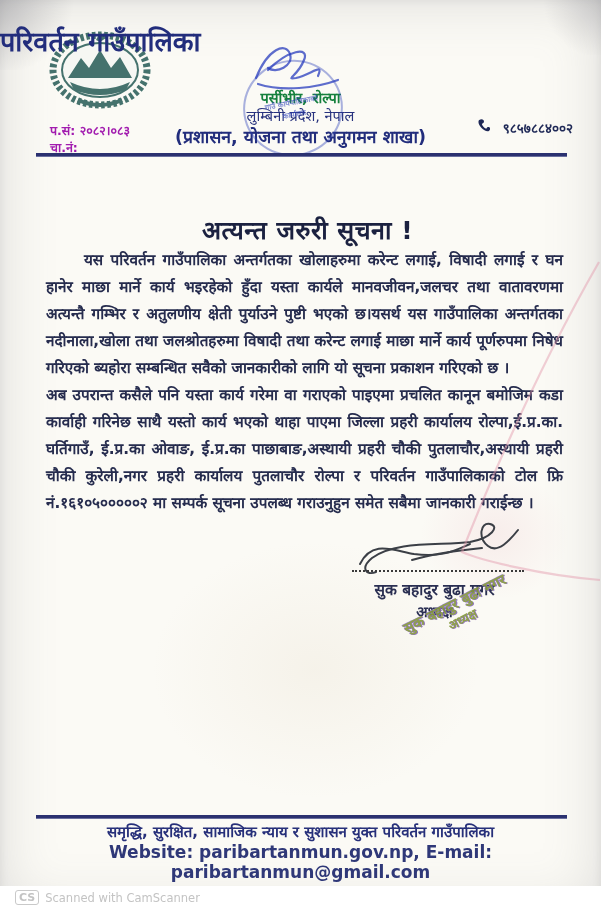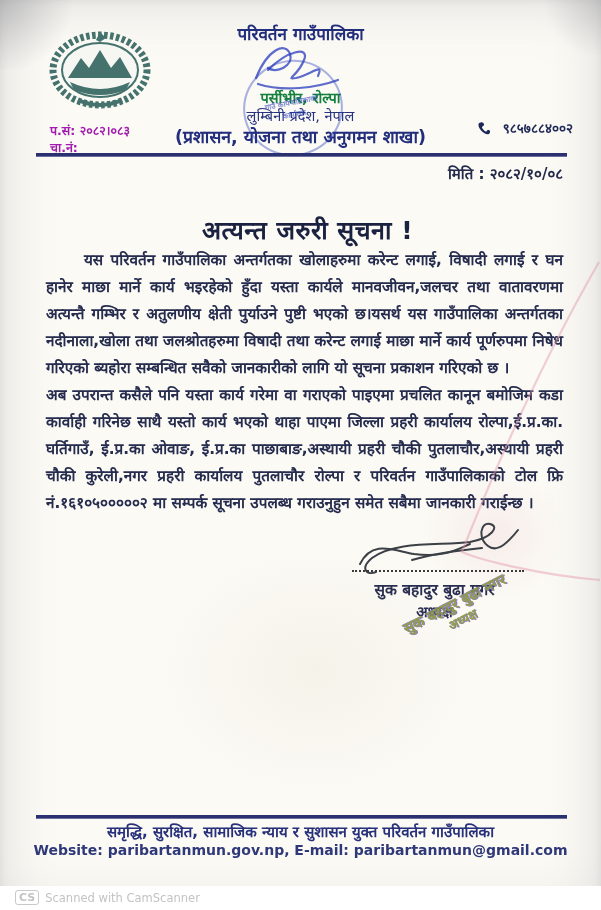--- a/index.html
+++ b/index.html
@@ -14,32 +14,32 @@
   .corner-tl{position:absolute;left:0;top:0;width:90px;height:70px;pointer-events:none;
     background:radial-gradient(circle at 0 0, rgba(120,120,128,.38), rgba(120,120,128,0) 65%);}
   .corner-tr{position:absolute;right:0;top:0;width:70px;height:55px;pointer-events:none;
     background:radial-gradient(circle at 100% 0, rgba(120,120,128,.28), rgba(120,120,128,0) 65%);}
   .stain1{position:absolute;left:150px;top:540px;width:330px;height:260px;pointer-events:none;
     background:radial-gradient(ellipse at center, rgba(205,185,150,.12), rgba(205,185,150,0) 70%);}
   .stain2{position:absolute;left:420px;top:470px;width:150px;height:130px;pointer-events:none;
     background:radial-gradient(ellipse at center, rgba(228,168,180,.16), rgba(228,168,180,0) 70%);}
 
   
-  .hdr-muni{position:absolute;left:0;top:22px;width:100%;text-align:center;
-    font-size:17px;font-weight:bold;color:#222d7c;}
+  .hdr-muni{position:absolute;left:0;top:22px;width:100%;text-align:left;
+    font-size:27px;font-weight:bold;color:#222d7c;}
   .hdr-office{position:absolute;left:60px;top:46px;width:100%;text-align:center;
     font-size:31px;font-weight:bold;color:#222d7c;letter-spacing:1px;width:540px;}
   .hdr-loc1{position:absolute;left:0;top:87px;width:100%;text-align:center;
     font-size:14.5px;font-weight:bold;color:#15803d;}
   .hdr-loc2{position:absolute;left:0;top:105px;width:100%;text-align:center;
     font-size:14.5px;font-weight:normal;color:#27327e;}
   .hdr-branch{position:absolute;left:0;top:124px;width:100%;text-align:center;
     font-size:17.5px;font-weight:bold;color:#222d7c;}
   .hdr-phone{position:absolute;right:28px;top:119px;font-size:13.5px;font-weight:bold;
-    color:#1e2856;display:flex;align-items:center;gap:13px;}
+    color:#1e2856;display:flex;gap:13px;}
   .ref-block{position:absolute;left:50px;top:122px;font-size:12.5px;font-weight:bold;color:#a21caf;line-height:17px;}
   .rule-top{position:absolute;left:36px;right:34px;top:153px;height:3px;background:#2b3170;
     border-bottom:1px solid #6a6f9e;}
   .date-line{position:absolute;right:38px;top:163px;font-size:15px;font-weight:bold;color:#242a4a;}
 
   
   .emblem{position:absolute;left:48px;top:26px;width:104px;height:92px;}
 
   
   .round-stamp{position:absolute;left:243px;top:60px;width:96px;height:92px;
@@ -73,21 +73,21 @@
 
   
   .crease{position:absolute;left:0;top:0;width:601px;height:910px;pointer-events:none;}
 
   
   .rule-bottom{position:absolute;left:36px;right:34px;top:815px;height:3px;background:#2b3170;
     border-bottom:1px solid #6a6f9e;}
   .footer-slogan{position:absolute;left:0;top:821px;width:100%;text-align:center;
     font-size:15px;font-weight:bold;color:#27307a;}
   .footer-contact{position:absolute;left:0;top:842px;width:100%;text-align:center;
-    font-size:14px;font-weight:bold;color:#2f3878;}
+    font-size:17px;font-weight:bold;color:#2f3878;}
 
   
   .cam-strip{position:absolute;left:0;right:0;bottom:0;height:24px;background:#ffffff;}
   .cam-mark{position:absolute;left:6px;bottom:5px;display:flex;align-items:center;gap:6px;
     color:#c3c3c3;font-size:11.5px;padding-left:9px;}
   .cs-badge{border:1.5px solid #c9c9c9;border-radius:3px;padding:0 3px;font-weight:bold;
     font-size:11px;color:#c3c3c3;background:#fff;}
 </style>
 </head>
 <body>
@@ -133,21 +133,20 @@
   </div>
   <svg class="stamp-scribble" viewBox="0 0 120 80">
     <g stroke="rgba(40,60,190,.75)" fill="none" stroke-width="2.2" stroke-linecap="round">
       <path d="M18 38 C30 8 48 2 52 14 C56 26 38 34 30 28"></path>
       <path d="M30 30 C50 10 72 6 66 20 C60 36 46 40 58 38 C74 34 86 22 80 36"></path>
       <path d="M20 44 C45 52 78 48 100 40"></path>
     </g>
   </svg>
 
   <div class="rule-top"></div>
-  <div class="date-line">मिति : २०८२/१०/०८</div>
 
   <div class="notice-title">अत्यन्त जरुरी सूचना !</div>
   <div class="body-text">
     <p class="p1">यस परिवर्तन गाउँपालिका अन्तर्गतका खोलाहरुमा करेन्ट लगाई, विषादी लगाई र घन हानेर माछा मार्ने कार्य भइरहेको हुँदा यस्ता कार्यले मानवजीवन,जलचर तथा वातावरणमा अत्यन्तै गम्भिर र अतुलणीय क्षेती पुर्याउने पुष्टी भएको छ।यसर्थ यस गाउँपालिका अन्तर्गतका नदीनाला,खोला तथा जलश्रोतहरुमा विषादी तथा करेन्ट लगाई माछा मार्ने कार्य पूर्णरुपमा निषेध गरिएको ब्यहोरा सम्बन्धित सवैको जानकारीको लागि यो सूचना प्रकाशन गरिएको छ ।</p>
     <p class="p2">अब उपरान्त कसैले पनि यस्ता कार्य गरेमा वा गराएको पाइएमा प्रचलित कानून बमोजिम कडा कार्वाही गरिनेछ साथै यस्तो कार्य भएको थाहा पाएमा जिल्ला प्रहरी कार्यालय रोल्पा,ई.प्र.का. घर्तिगाउँ, ई.प्र.का ओवाङ, ई.प्र.का पाछाबाङ,अस्थायी प्रहरी चौकी पुतलाचौर,अस्थायी प्रहरी चौकी कुरेली,नगर प्रहरी कार्यालय पुतलाचौर रोल्पा र परिवर्तन गाउँपालिकाको टोल फ्रि नं.१६१०५०००००२ मा सम्पर्क सूचना उपलब्ध गराउनुहुन समेत सबैमा जानकारी गराईन्छ ।</p>
   </div>
 
   <svg class="sig-scribble" viewBox="0 0 180 58">
     <g stroke="#3b3f46" fill="none" stroke-width="2" stroke-linecap="round">
       <path d="M8 44 C20 20 40 30 62 34 C90 38 104 30 118 24"></path>

